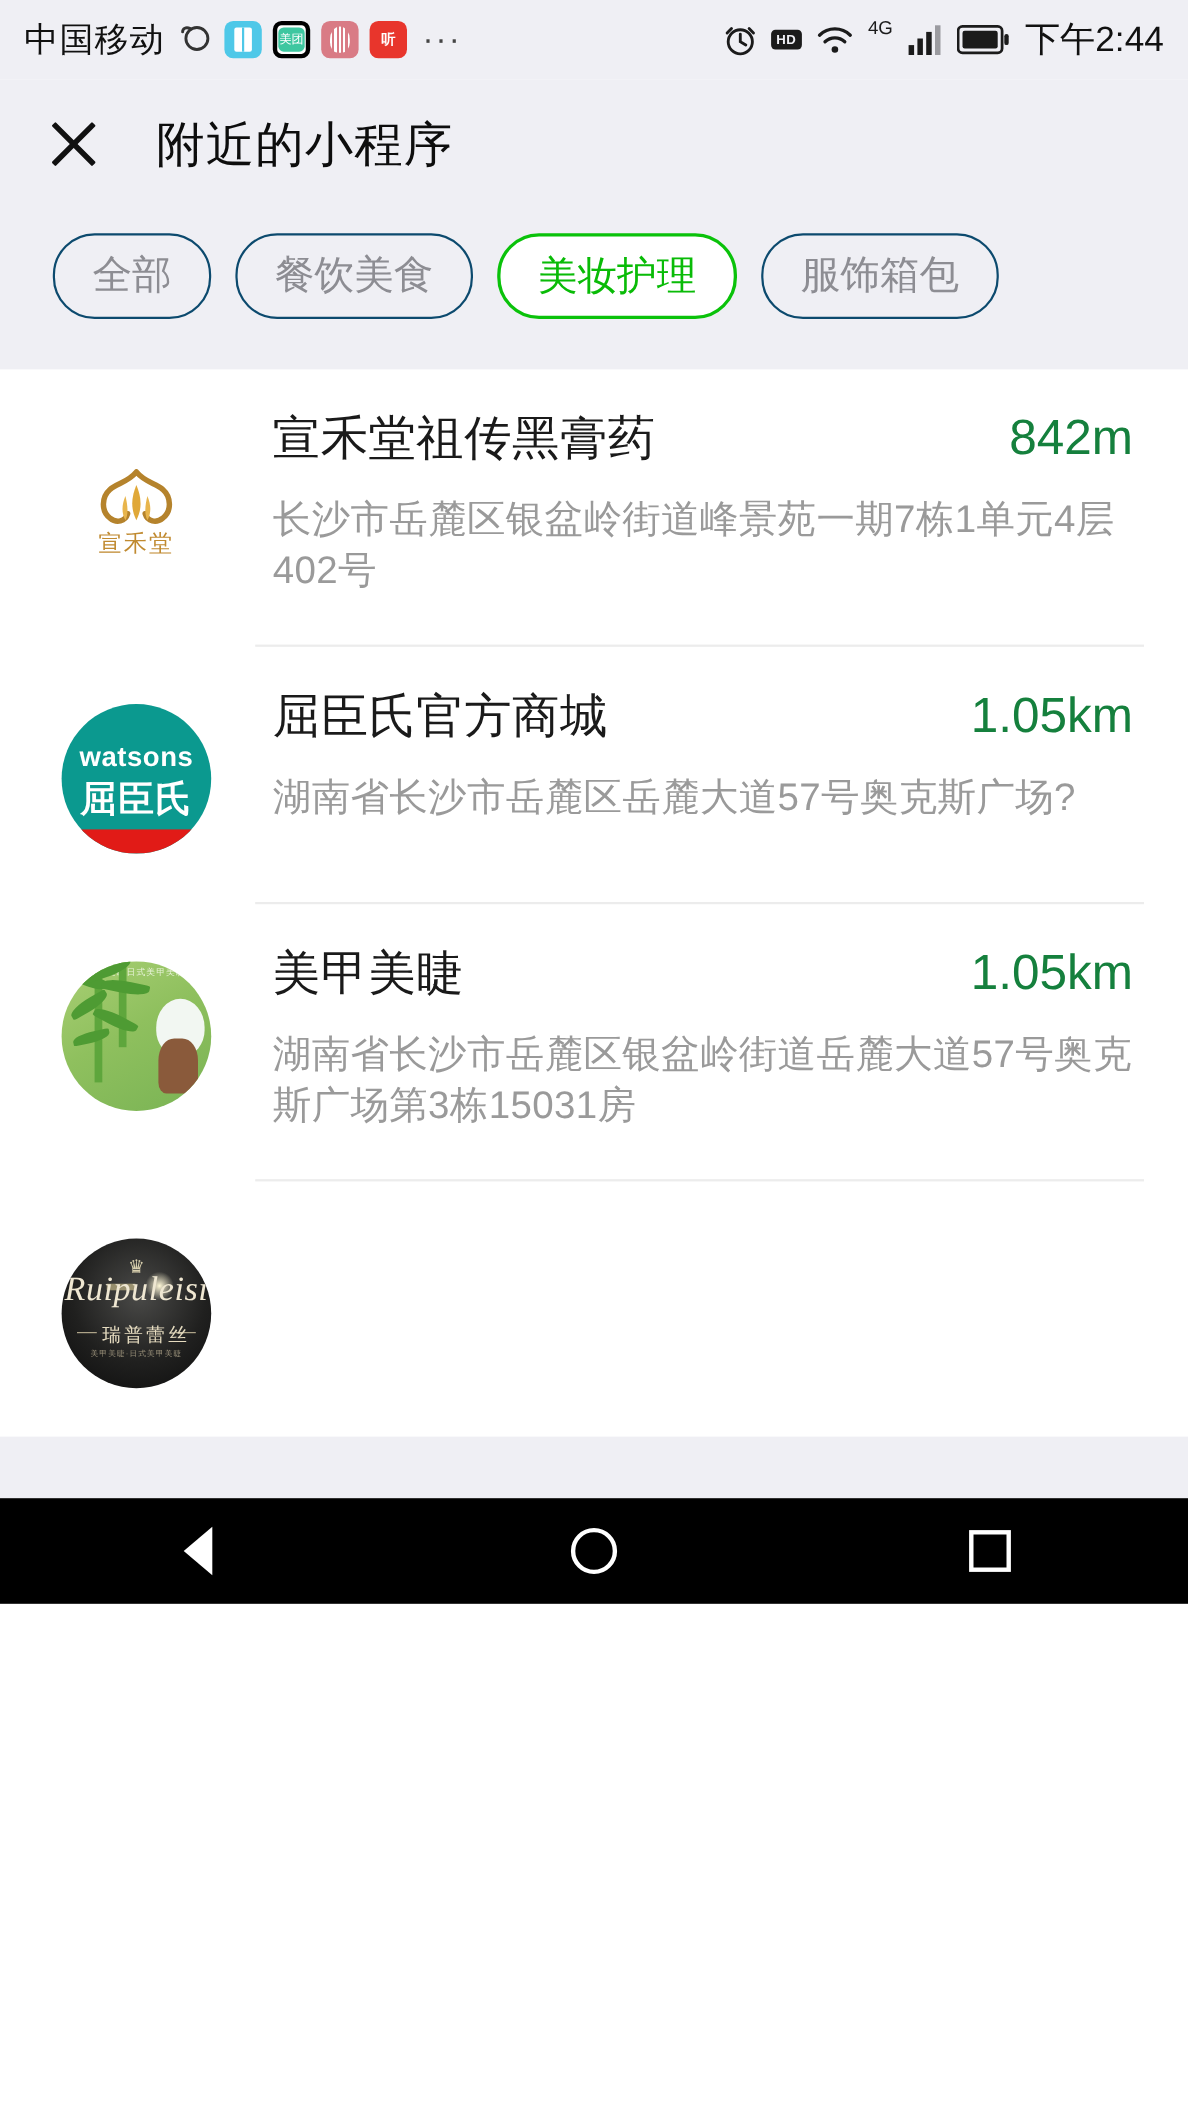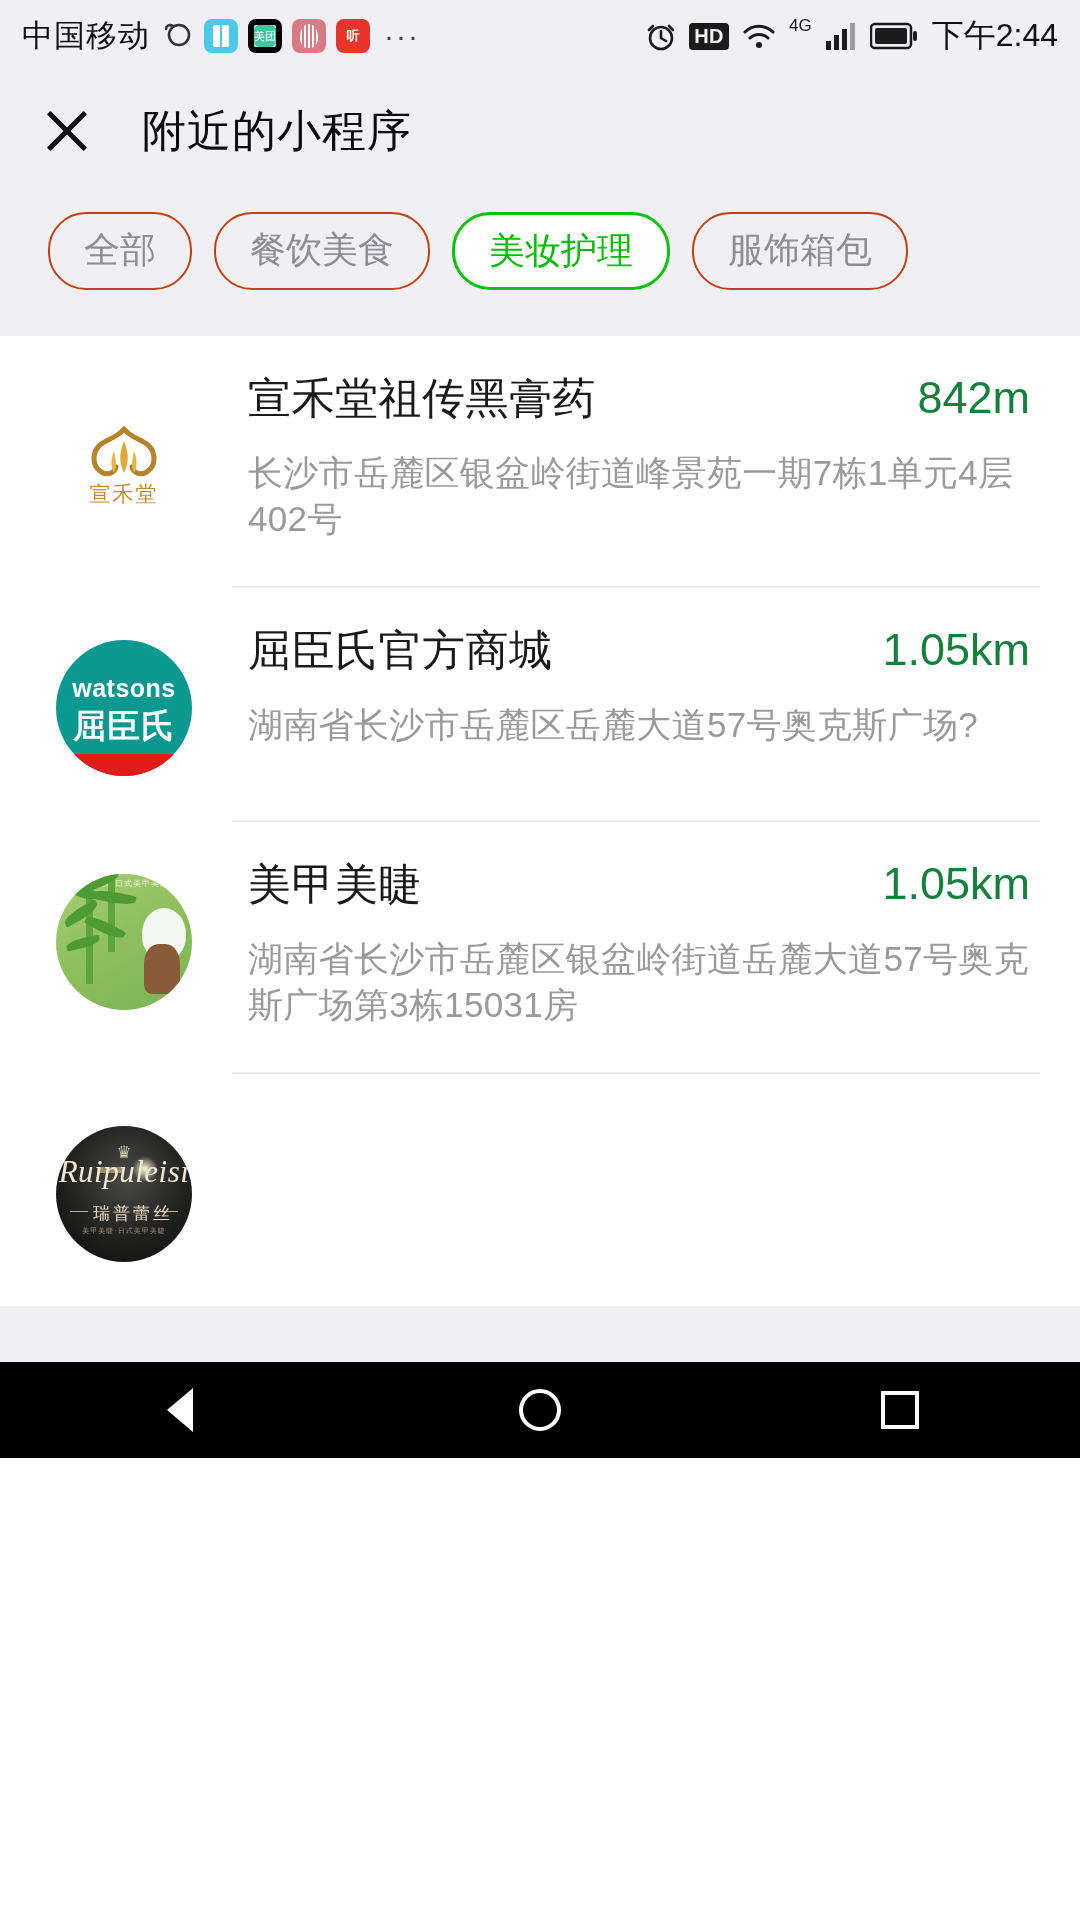--- a/index.html
+++ b/index.html
@@ -19,36 +19,36 @@
   .carrier{ font-size:31px; letter-spacing:1px; color:#111; }
   .sb-icon{ width:34px; height:34px; border-radius:8px; display:inline-block;
             position:relative; flex:0 0 auto; }
   .ic-weather{ background:transparent; }
   .ic-weather svg{ display:block; }
   .ic-blue{ background:#4ec8e8; }
   .ic-blue:after{ content:""; position:absolute; left:9px; top:6px; width:16px; height:22px;
                   background:#ffffff; border-radius:2px; }
   .ic-blue:before{ content:""; position:absolute; left:16px; top:6px; width:2px; height:22px;
                    background:#4ec8e8; z-index:2; }
-  .ic-meituan{ background:#ffffff; border:6px solid #000000; display:flex;
+  .ic-meituan{ background:#ffffff; border:4px solid #000000; display:flex;
                align-items:center; justify-content:center; }
   .ic-meituan span{ display:block; width:24px; height:22px; border-radius:5px;
                     background:#3ec7a0; color:#fff; font-size:11px; line-height:22px;
                     text-align:center; }
   .ic-hw{ background:#d97b85; overflow:hidden; }
   .ic-hw:after{ content:""; position:absolute; left:50%; top:5px; transform:translateX(-50%);
                 width:18px; height:24px; border-radius:50% 50% 40% 40%;
                 background:repeating-linear-gradient(90deg,#ffffff 0 2px,#d97b85 2px 4px); }
   .ic-red{ background:#e8352c; color:#fff; font-size:13px; line-height:34px;
            text-align:center; font-weight:bold; }
   .dots{ font-size:30px; color:#444; letter-spacing:2px; margin-left:4px; }
 
   .sb-right{ display:flex; align-items:center; gap:12px; }
   .sb-right svg{ display:block; }
-  .hd-badge{ background:#1b1b1b; color:#efeff4; font-size:20px; font-weight:bold;
+  .hd-badge{ background:#1b1b1b; color:#efeff4; font-size:12px; font-weight:bold;
              border-radius:4px; padding:2px 5px; letter-spacing:0.5px; }
   .four-g{ font-size:17px; color:#1b1b1b; align-self:flex-start; margin-top:2px; }
   .clock-text{ font-size:32px; color:#111; margin-left:2px; white-space:nowrap; }
 
   
   .navbar{
     height:118px; background:#efeff4; display:flex; align-items:center; padding:0 40px;
   }
   .close-icon{ width:54px; height:54px; position:relative; cursor:pointer; }
   .close-icon:before,.close-icon:after{
@@ -56,21 +56,21 @@
     background:#111; border-radius:1px;
   }
   .close-icon:before{ transform:translate(-50%,-50%) rotate(45deg); }
   .close-icon:after{ transform:translate(-50%,-50%) rotate(-45deg); }
   .nav-title{ font-size:44px; color:#0d0d0d; margin-left:48px; letter-spacing:1px; }
 
   
   .filters{ background:#efeff4; padding:22px 48px 46px 48px; display:flex;
             flex-wrap:wrap; gap:28px 22px; }
   .chip{
-    border:2px solid #c2410c; border-radius:38px; padding:16px 34px;
+    border:2px solid #0c4a6e; border-radius:38px; padding:16px 34px;
     font-size:36px; color:#8d8d93; background:transparent; white-space:nowrap;
     line-height:1.1; cursor:pointer;
   }
   .chip.active{ border-color:#0ac20a; color:#09bb07; background:#ffffff;
                 border-width:3px; }
 
   
   .list{ background:#ffffff; }
   .row{ display:flex; align-items:flex-start; padding:34px 40px 0 56px; position:relative; }
   .row .thumb{ width:136px; height:136px; flex:0 0 136px; border-radius:50%;

